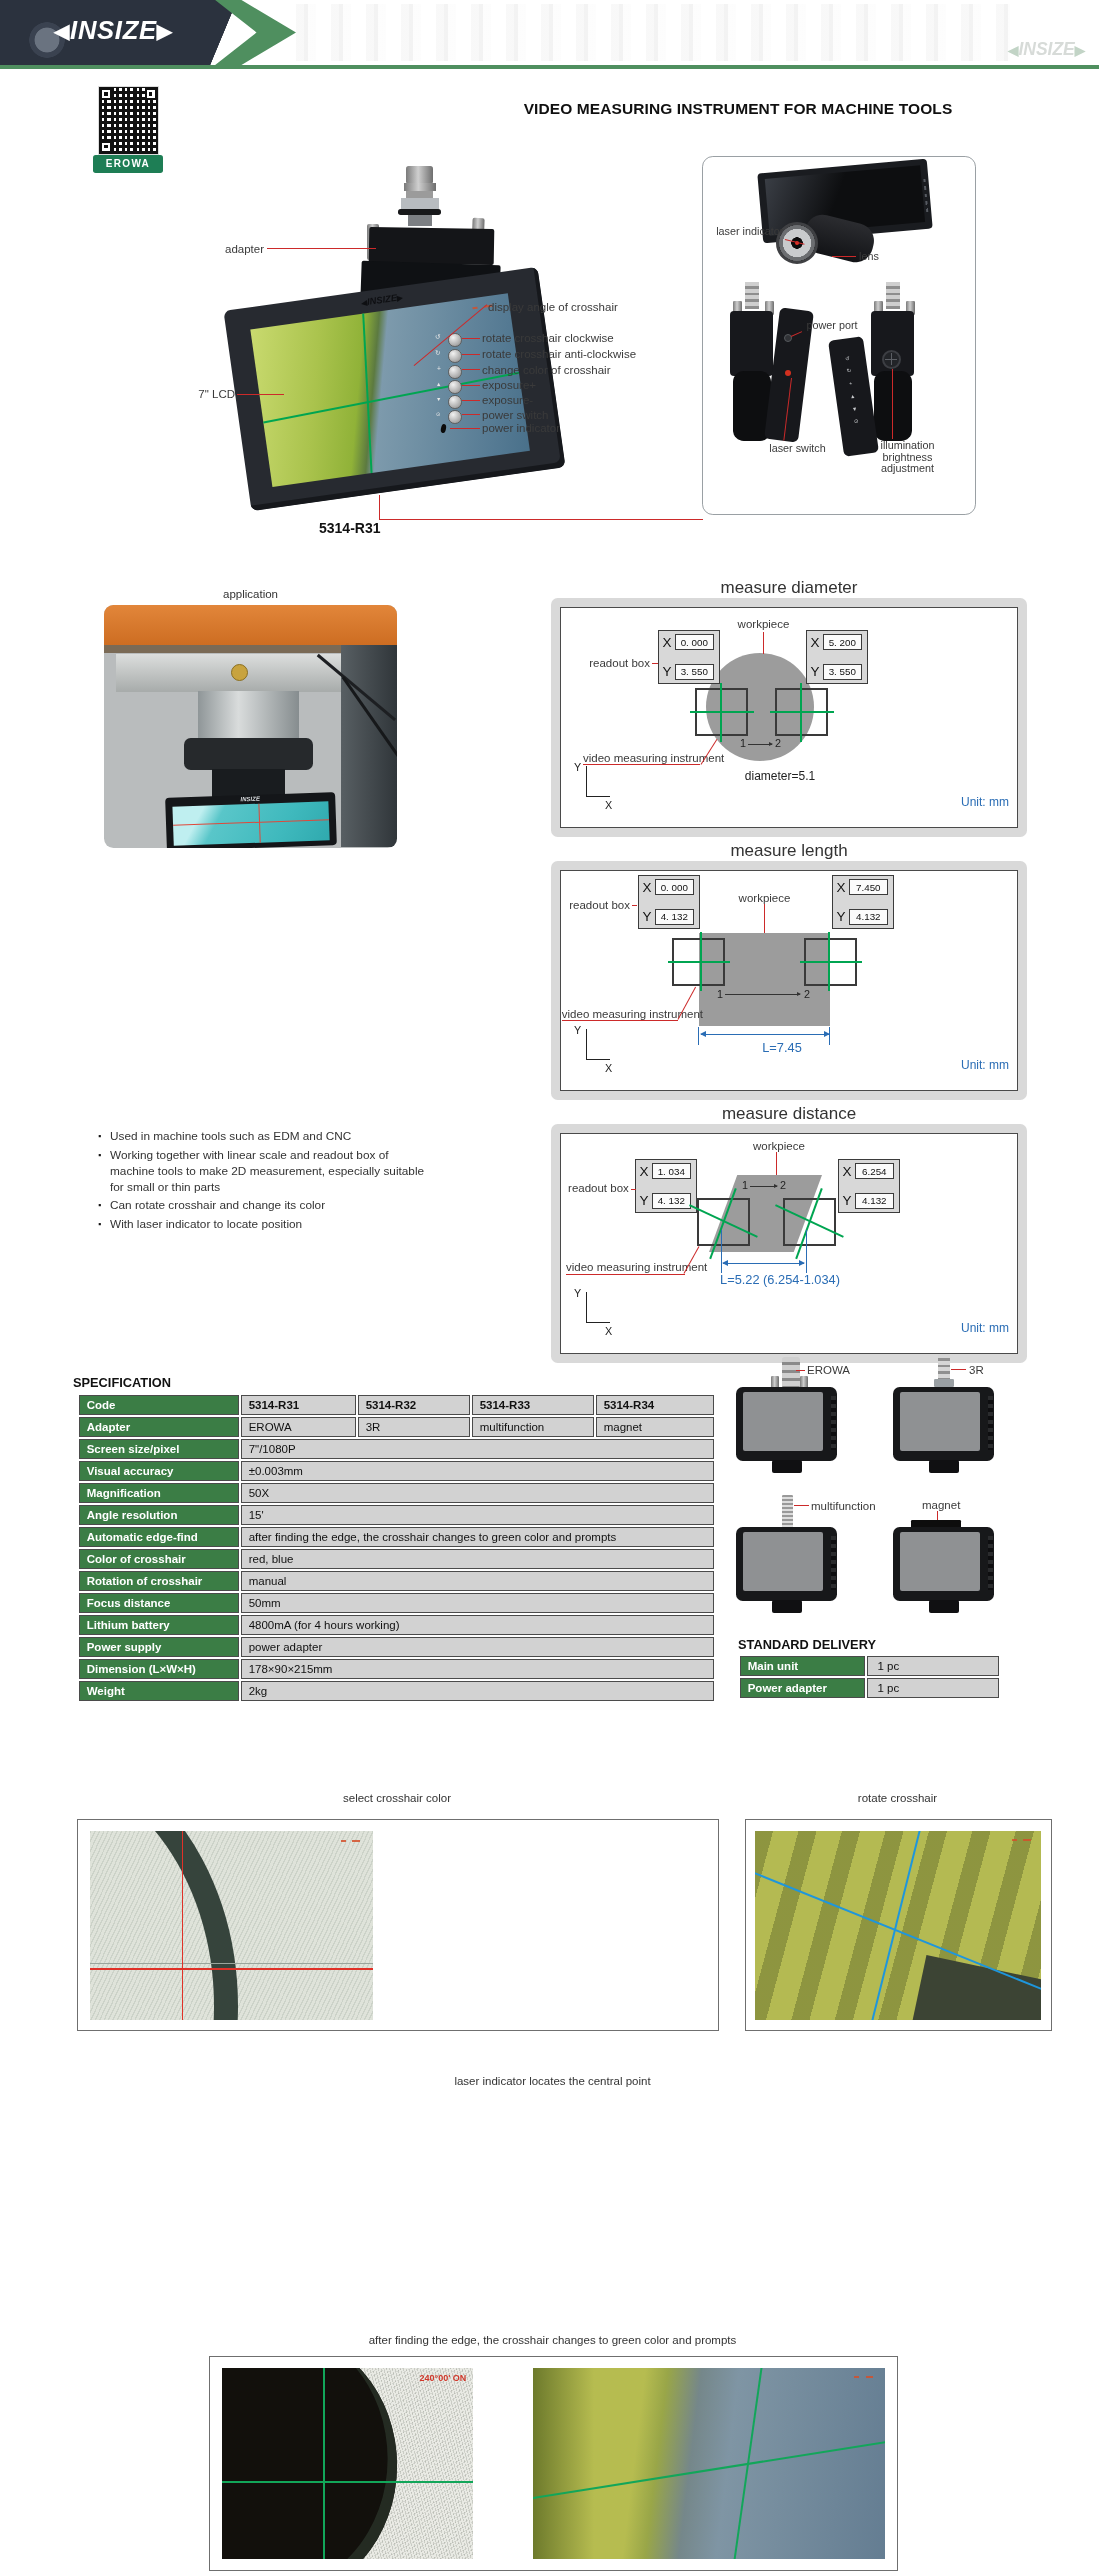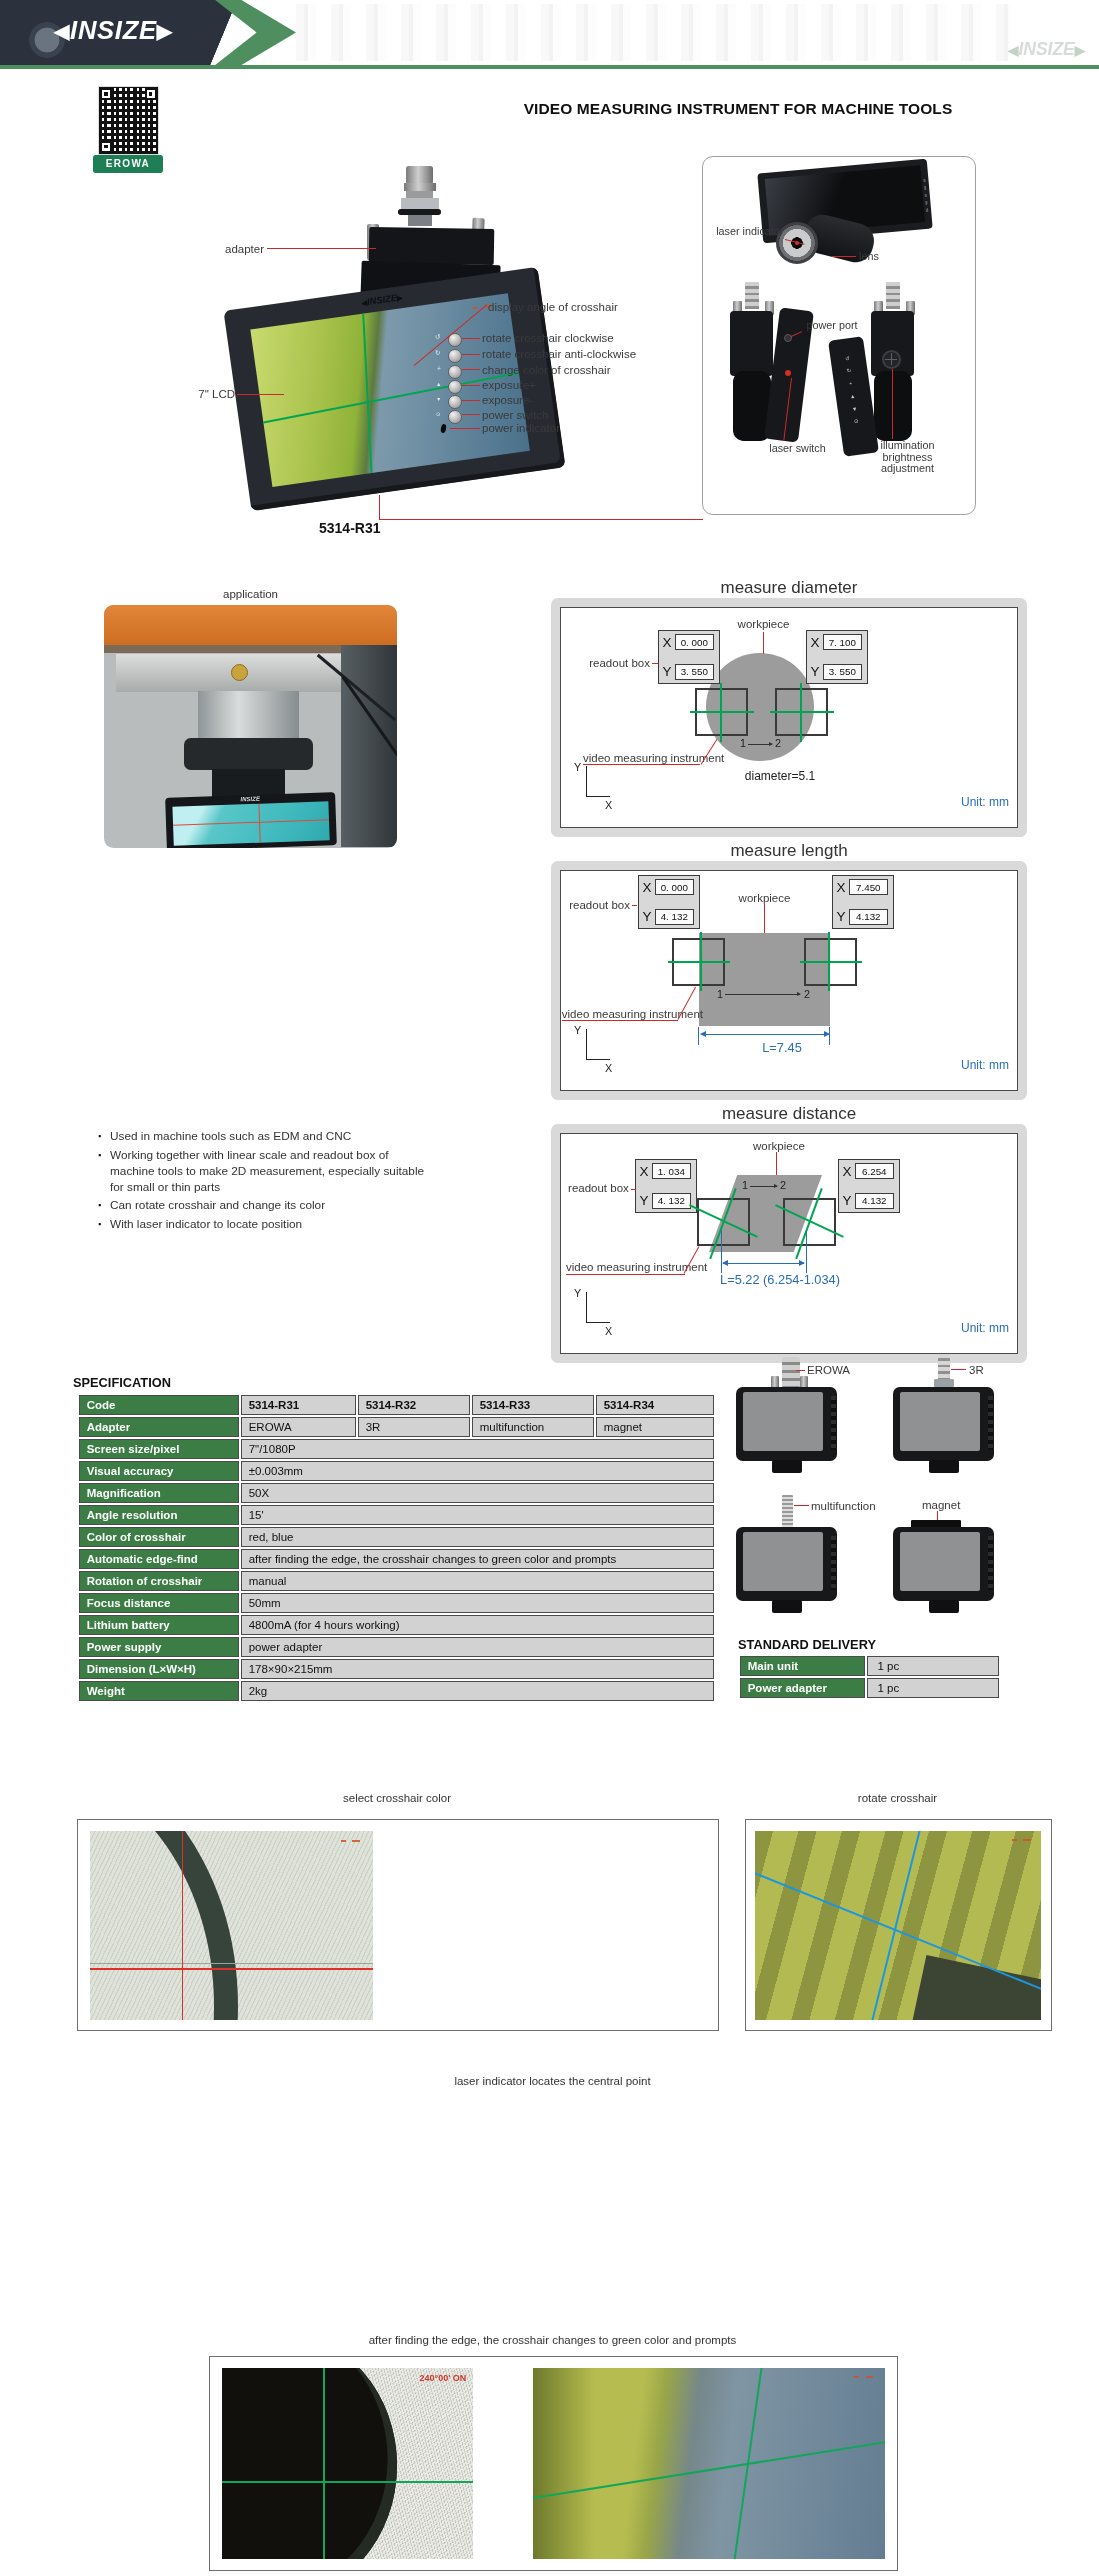--- a/index.html
+++ b/index.html
@@ -265,21 +265,21 @@
           <span class="ro-val">0. 000</span>
         </div>
       <div class="ro-row">
           <span class="ro-ax">Y</span>
           <span class="ro-val">3. 550</span>
         </div>
     </div>
     <div class="readout" style="left:255px;top:32px;">
       <div class="ro-row">
           <span class="ro-ax">X</span>
-          <span class="ro-val">7. 100</span>
+          <span class="ro-val">5. 200</span>
         </div>
       <div class="ro-row">
           <span class="ro-ax">Y</span>
           <span class="ro-val">3. 550</span>
         </div>
     </div>
     <div class="lbl" style="left:32px;top:59px;width:67px;text-align:right;">readout box</div>
     <div class="rl" style="left:101px;top:65px;width:6px;"></div>
     <div class="inst" style="left:144px;top:90px;"></div>
     <div class="inst" style="left:224px;top:90px;"></div>
@@ -456,26 +456,26 @@
         </tr>
     <tr>
           <td class="g">Magnification</td>
           <td class="v" colspan="4">50X</td>
         </tr>
     <tr>
           <td class="g">Angle resolution</td>
           <td class="v" colspan="4">15'</td>
         </tr>
     <tr>
+          <td class="g">Automatic edge-find</td>
+          <td class="v" colspan="4">after finding the edge, the crosshair changes to green color and prompts</td>
+        </tr>
+    <tr>
           <td class="g">Color of crosshair</td>
           <td class="v" colspan="4">red, blue</td>
-        </tr>
-    <tr>
-          <td class="g">Automatic edge-find</td>
-          <td class="v" colspan="4">after finding the edge, the crosshair changes to green color and prompts</td>
         </tr>
     <tr>
           <td class="g">Rotation of crosshair</td>
           <td class="v" colspan="4">manual</td>
         </tr>
     <tr>
           <td class="g">Focus distance</td>
           <td class="v" colspan="4">50mm</td>
         </tr>
     <tr>

